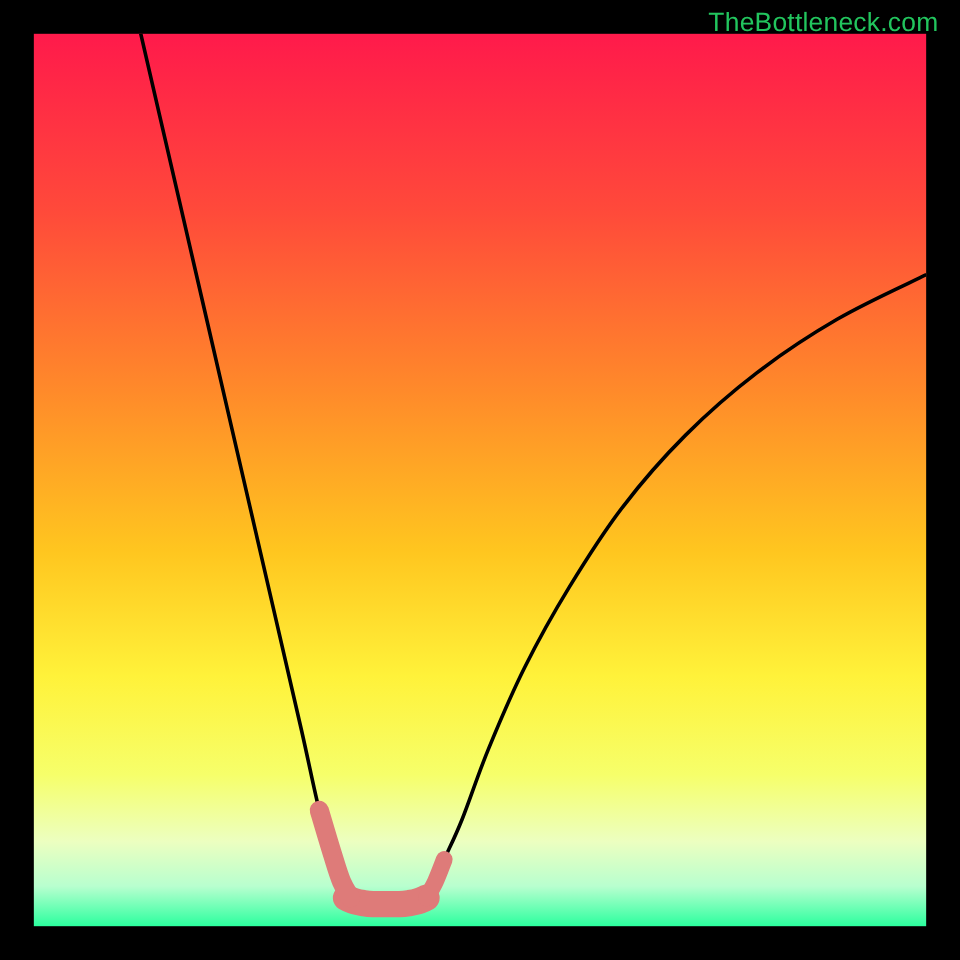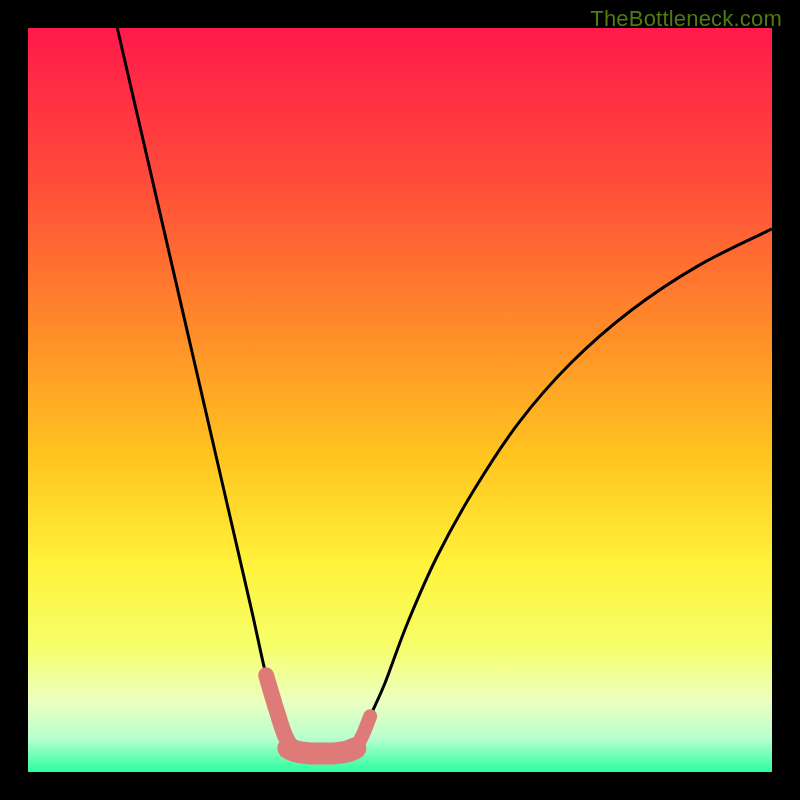--- a/index.html
+++ b/index.html
@@ -8,21 +8,21 @@
     width: 800px;
     height: 800px;
     background: #000;
     position: relative;
     font-family: Arial, sans-serif;
   }
   .watermark {
     position: absolute;
     top: 6px;
     right: 18px;
-    color: #4d7c0f;
+    color: #22c55e;
     font-size: 22px;
     letter-spacing: 0.2px;
     z-index: 10;
   }
   .plot-area {
     position: absolute;
     left: 28px;
     top: 28px;
     width: 744px;
     height: 744px;

